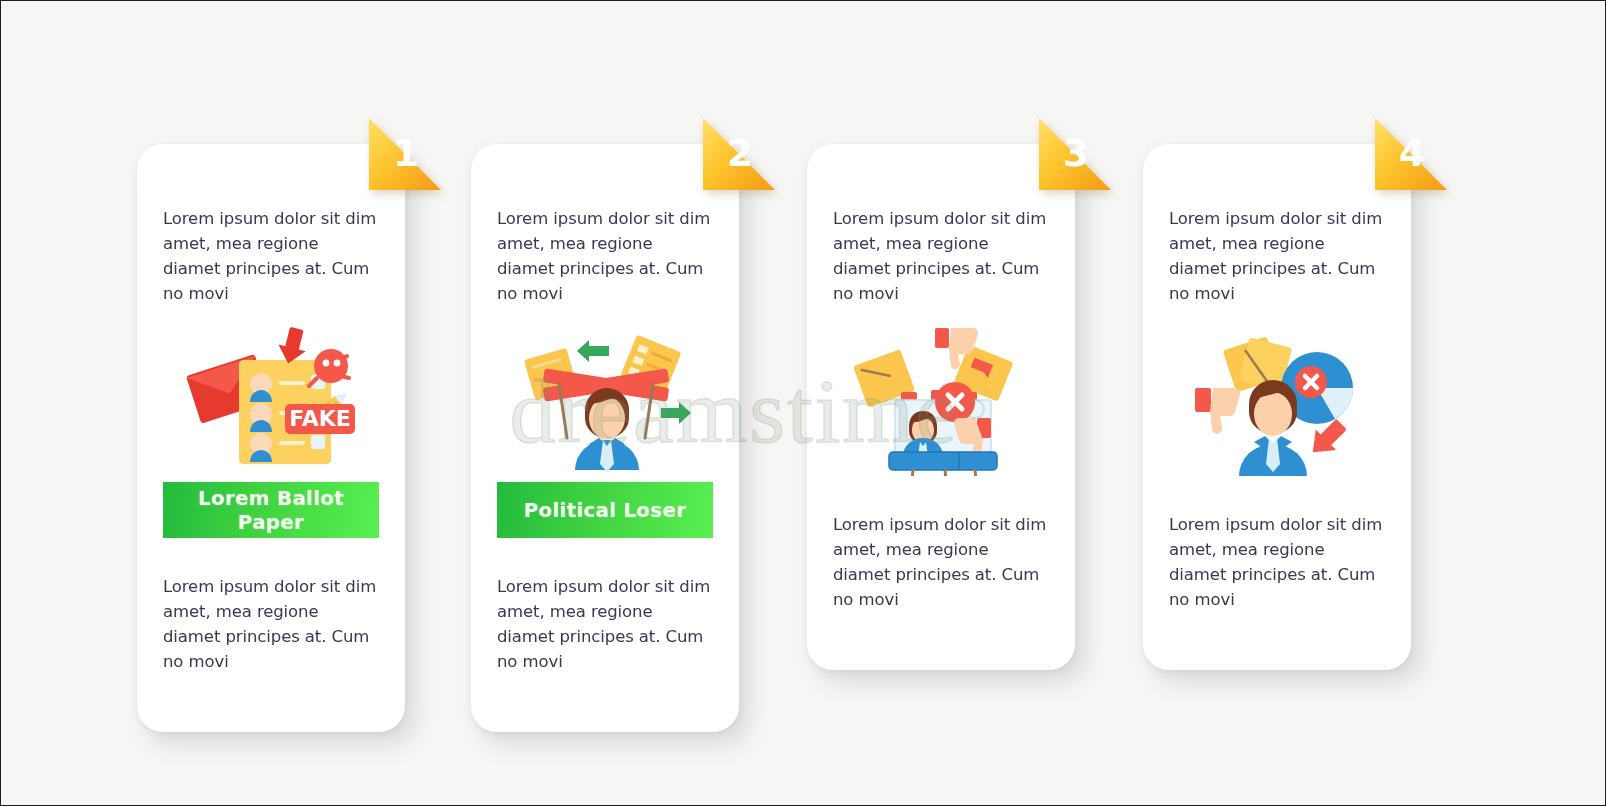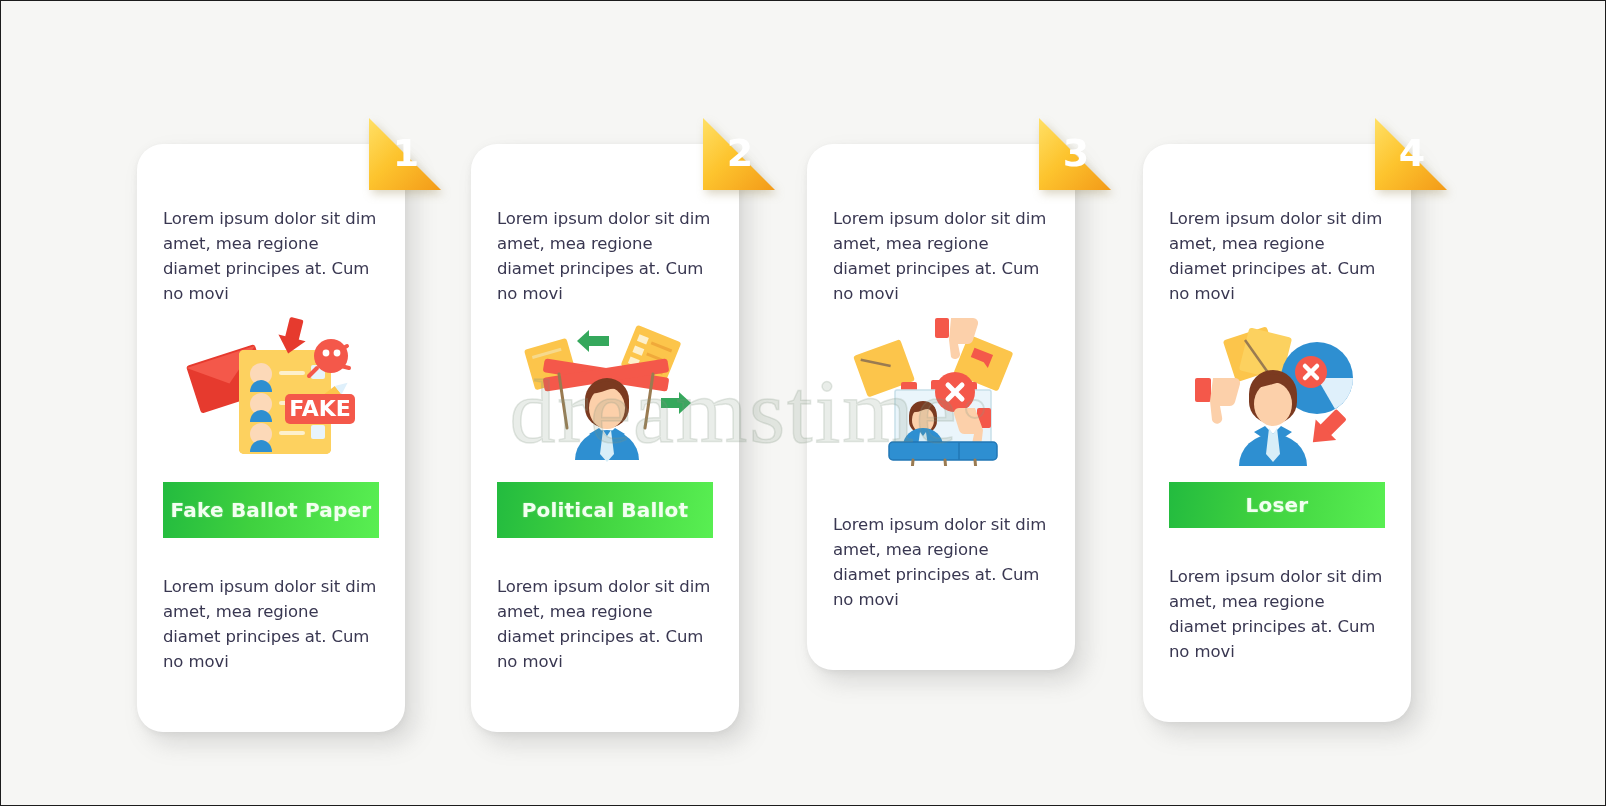--- a/index.html
+++ b/index.html
@@ -114,21 +114,21 @@
     font-size: 16.5px;
     line-height: 25px;
     letter-spacing: -0.1px;
   }
   .desc-top { padding-top: 50px; }
   .desc-bottom { padding-top: 36px; padding-bottom: 46px; }
 
   .icon-wrap {
     height: 160px;
     display: flex;
-    align-items: flex-start;
+    align-items: flex-end;
     justify-content: center;
     margin-top: 10px;
   }
 
   .label-bar {
     height: 56px;
     background: linear-gradient(100deg, #23bb3f 0%, #3fd13f 42%, #59ef52 100%);
     display: flex;
     align-items: center;
     justify-content: center;
@@ -220,21 +220,21 @@
             </g>
 
             <g>
               <rect x="104" y="78" width="70" height="30" rx="5" fill="#f4584a"></rect>
               <text x="139" y="100" text-anchor="middle" fill="#ffffff" font-family="DejaVu Sans, sans-serif" font-size="22" font-weight="bold">FAKE</text>
             </g>
           </svg>
         </div>
 
         <div class="label-bar two-line">
-          <span>Fake Ballot Paper</span>
+          <span>Lorem Ballot Paper</span>
         </div>
 
         <div class="desc desc-bottom">Lorem ipsum dolor sit dim amet, mea regione diamet principes at. Cum no movi</div>
       </div>
     </div>
 
     <div class="card" style="left:470px; top:143px;">
       <div class="card-tab">
         <svg width="72" height="72" viewBox="0 0 72 72">
           <defs>
@@ -295,21 +295,21 @@
               <ellipse cx="32" cy="30" rx="18" ry="21" fill="#fcd0aa"></ellipse>
               <path d="M12 16 a21 18 0 0 1 40 0 q-10 -8 -20 -4 q-10 4 -20 4 z" fill="#7b3a20"></path>
               <path d="M0 82 a32 30 0 0 1 64 0 z" fill="#2e8fd1"></path>
               <path d="M24 50 l8 8 l8 -8 l10 6 l-18 12 l-18 -12 z" fill="#2e8fd1"></path>
               <path d="M28 52 l4 6 l4 -6 l3 24 l-7 8 l-7 -8 z" fill="#d7eef8"></path>
             </g>
           </svg>
         </div>
 
         <div class="label-bar two-line">
-          <span>Political Ballot</span>
+          <span>Political Loser</span>
         </div>
 
         <div class="desc desc-bottom">Lorem ipsum dolor sit dim amet, mea regione diamet principes at. Cum no movi</div>
       </div>
     </div>
 
     <div class="card" style="left:806px; top:143px;">
       <div class="card-tab">
         <svg width="72" height="72" viewBox="0 0 72 72">
           <defs>
@@ -441,23 +441,20 @@
               <path d="M10 24 a24 24 0 0 1 48 0 l0 8 a24 22 0 0 1 -48 0 z" fill="#7b3a20"></path>
               <ellipse cx="34" cy="34" rx="19" ry="22" fill="#fcd0aa"></ellipse>
               <path d="M12 18 a23 19 0 0 1 44 0 q-11 -8 -22 -4 q-11 4 -22 4 z" fill="#7b3a20"></path>
               <path d="M0 96 a34 32 0 0 1 68 0 z" fill="#2e8fd1"></path>
               <path d="M26 56 l8 8 l8 -8 l11 6 l-19 13 l-19 -13 z" fill="#2e8fd1"></path>
               <path d="M30 58 l4 6 l4 -6 l3 26 l-7 8 l-7 -8 z" fill="#d7eef8"></path>
             </g>
           </svg>
         </div>
 
-        <div class="label-bar one-line">
-          <span>Loser</span>
-        </div>
 
         <div class="desc desc-bottom">Lorem ipsum dolor sit dim amet, mea regione diamet principes at. Cum no movi</div>
       </div>
     </div>
 
   </div>
 
   <div id="watermark">
     <span>dreamstime</span>
       <span class="wm-dot"></span>

